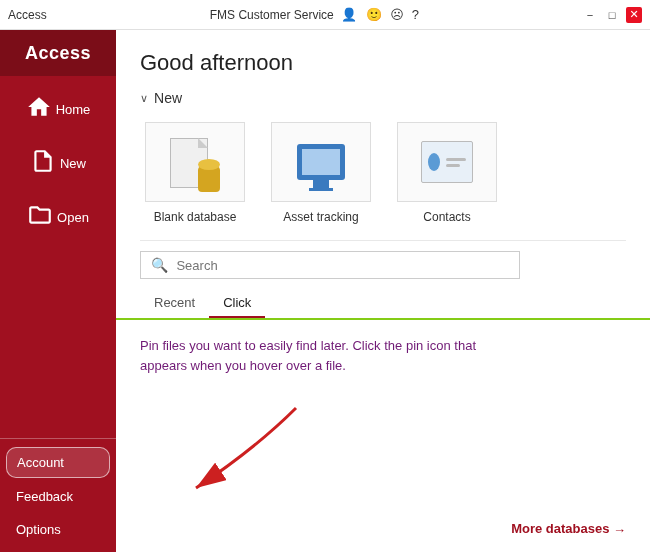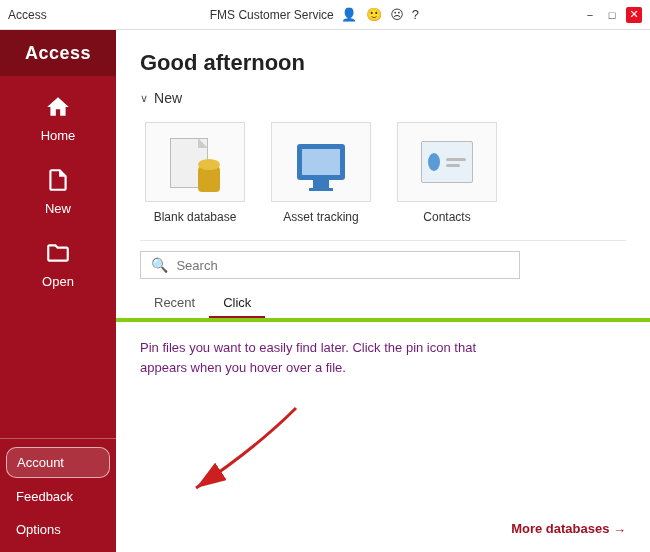--- a/index.html
+++ b/index.html
@@ -51,21 +51,21 @@
       flex-shrink: 0;
     }
     .sidebar-nav {
       flex: 1;
       display: flex;
       flex-direction: column;
       padding-top: 4px;
     }
     .sidebar-item {
       display: flex;
-      flex-direction: column;
+      flex-direction: row;
       align-items: center;
       justify-content: center;
       padding: 14px 8px 10px;
       color: #fff;
       cursor: pointer;
       gap: 4px;
     }
     .sidebar-item .label { font-size: 13px; }
     .sidebar-bottom {
       border-top: 1px solid rgba(255,255,255,0.3);
@@ -89,21 +89,21 @@
     .main-content {
       flex: 1;
       background: #fff;
       display: flex;
       flex-direction: column;
       overflow: hidden;
     }
     .main-header {
       padding: 20px 24px 10px;
       font-size: 22px;
-      font-weight: 700;
+      font-weight: 400;
       color: #222;
       flex-shrink: 0;
     }
 
     .section-title-row {
       display: flex;
       align-items: center;
       padding: 4px 24px 8px;
       gap: 6px;
       flex-shrink: 0;
@@ -290,21 +290,21 @@
       font-size: 13px;
       flex: 1;
       color: #333;
     }
 
     
     .tabs-row {
       display: flex;
       gap: 0;
       padding: 0 24px;
-      border-bottom: 4px solid #84cc16;
+      border-bottom: 2px solid #84cc16;
       flex-shrink: 0;
       align-items: flex-end;
     }
     .tab {
       padding: 6px 14px;
       font-size: 13px;
       color: #555;
       cursor: pointer;
       border-bottom: 2px solid transparent;
     }

